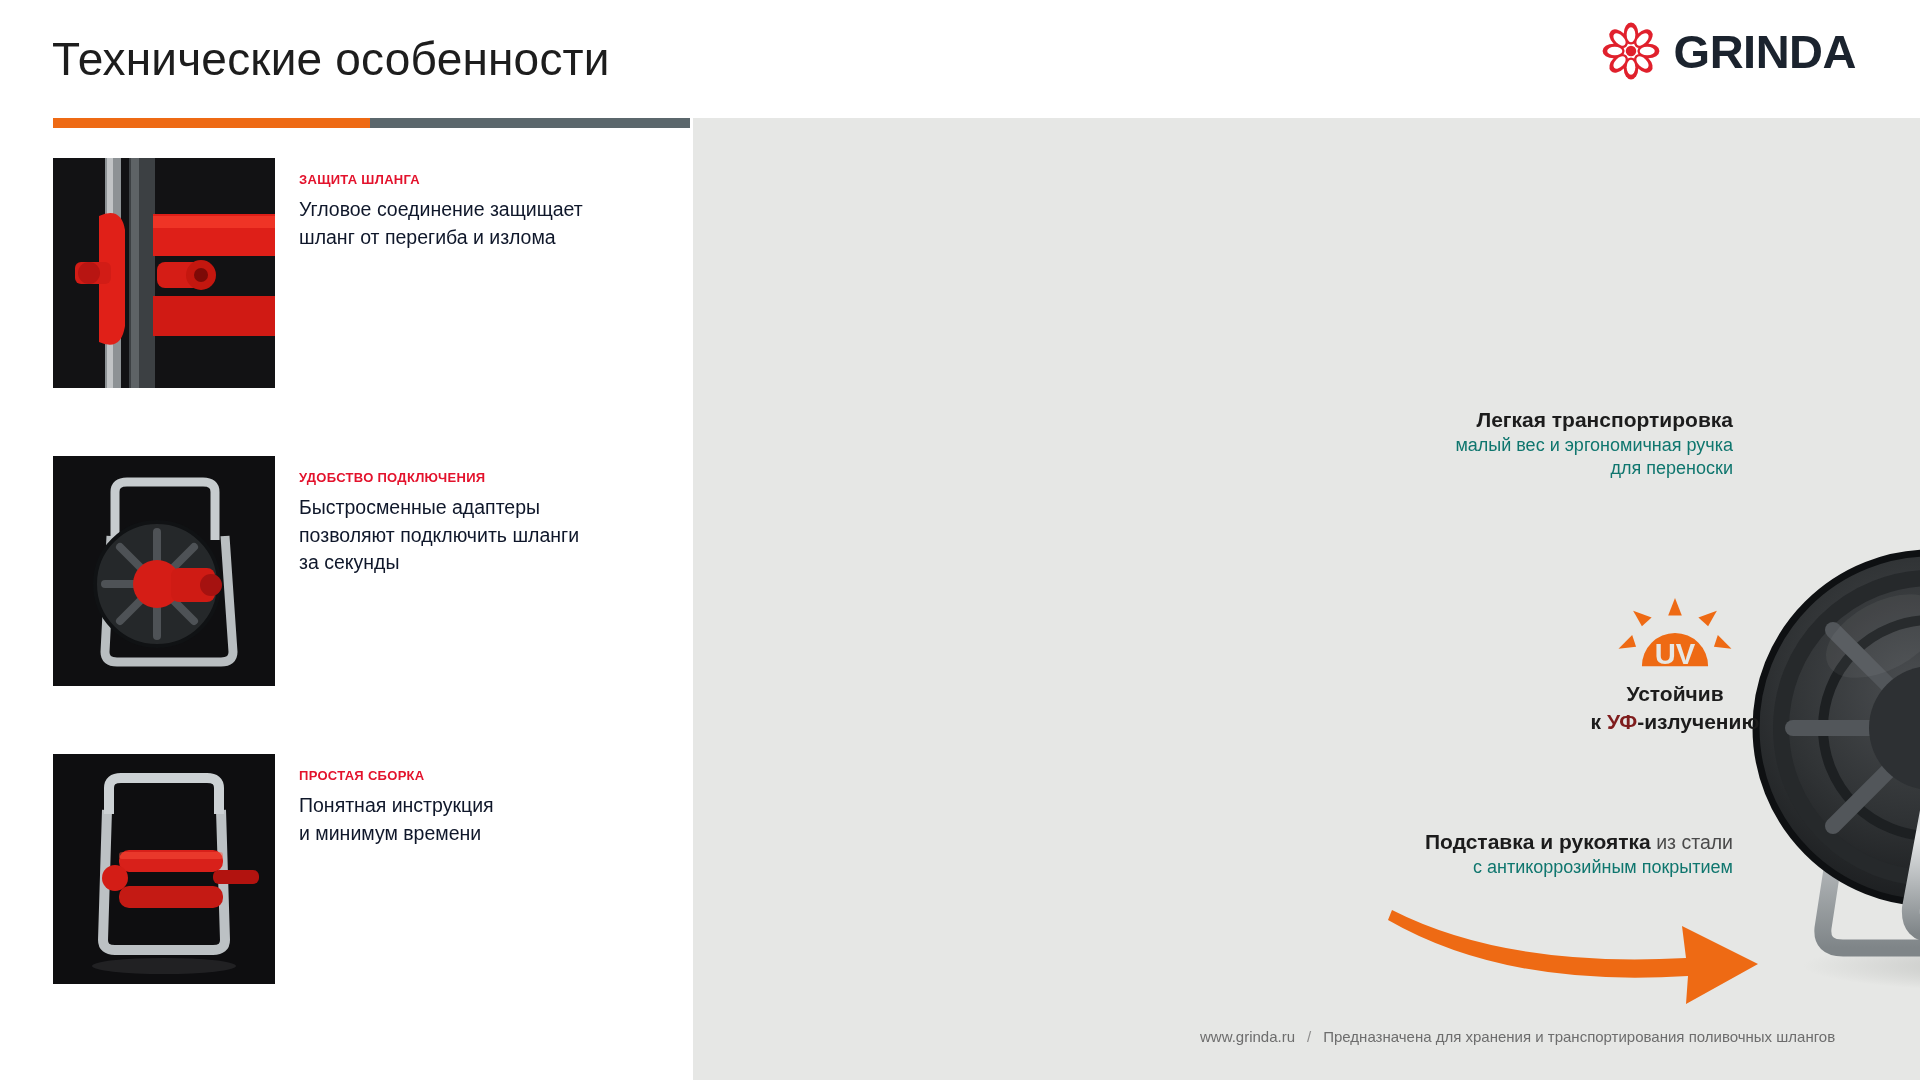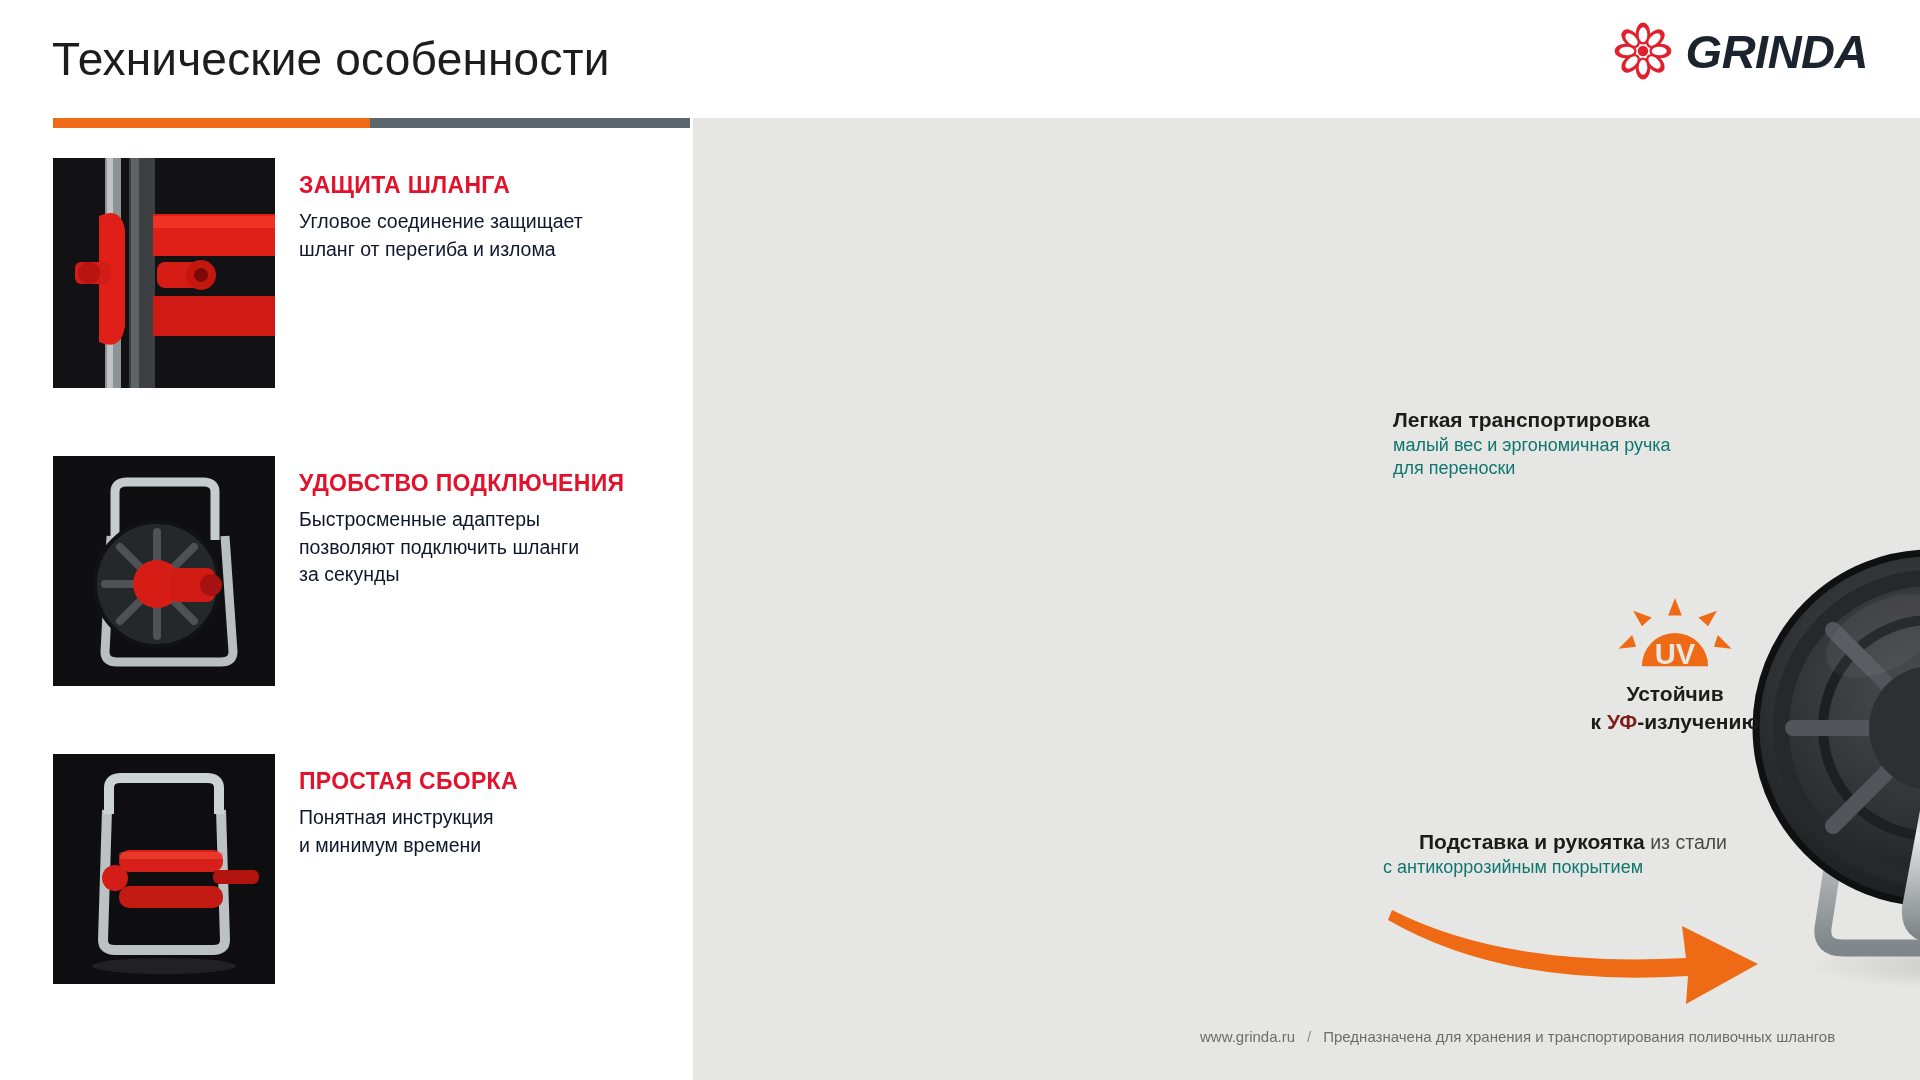--- a/index.html
+++ b/index.html
@@ -11,22 +11,22 @@
   }
   #page { position: relative; width: 1920px; height: 1080px; background: #fff; }
 
   
   .page-title {
     position: absolute; left: 52px; top: 32px;
     font-size: 46px; font-weight: 400; color: #1d1d1d;
     letter-spacing: .2px; white-space: nowrap;
   }
   .brand-logo {
-    position: absolute; right: 52px; top: 22px;
-    display: flex; align-items: center; gap: 14px; font-style: italic;
+    position: absolute; right: 64px; top: 22px;
+    display: flex; align-items: center; gap: 14px;
   }
   .brand-logo .brand-text {
     font-size: 47px; font-weight: 700; color: #1b232e;
     letter-spacing: -0.5px; line-height: 1;
   }
 
   
   .divider { position: absolute; left: 53px; top: 118px; height: 10px; display: flex; }
   .divider .seg-orange { width: 317px; height: 10px; background: #ee6a14; }
   .divider .seg-gray   { width: 320px; height: 10px; background: #5b676c; }
@@ -40,33 +40,33 @@
   
   .features { position: absolute; left: 53px; top: 158px; width: 620px; }
   .feature { position: relative; display: flex; align-items: flex-start; gap: 24px; }
   .feature + .feature { margin-top: 68px; }
   .thumb {
     width: 222px; height: 230px; flex: 0 0 222px;
     background: #111113; overflow: hidden; position: relative;
   }
   .feature-text { padding-top: 14px; }
   .feature-title {
-    font-size: 23px; font-weight: 700; color: #e3122c;
+    font-size: 13px; font-weight: 700; color: #e3122c;
     letter-spacing: .3px; margin-bottom: 9px; white-space: nowrap;
   }
   .feature-desc {
     font-size: 19.5px; font-weight: 400; color: #0f172a;
     line-height: 1.42; max-width: 360px; white-space: pre-line;
   }
 
   
   .callout { position: absolute; line-height: 1.32; }
   .callout .c-head { font-size: 21px; font-weight: 700; color: #1c1c1c; }
   .callout .c-sub  { font-size: 18px; font-weight: 400; color: #0f766e; }
-  .callout.align-right { }
+  .callout.align-right { text-align: right; }
   .callout.align-center{ text-align: center; }
   .orange-word { color: #7f1d1d; font-weight: 700; }
   .inline-head { font-size: 21px; font-weight: 700; color: #1c1c1c; margin-left: 36px; }
   .inline-sub  { font-size: 19.5px; font-weight: 400; color: #4a4a4a; margin-top: 32px; }
 
   .c-transport { left: 700px; top: 288px; width: 340px; }
   .c-uv        { left: 862px; top: 480px; width: 240px; }
   .c-stand     { left: 690px; top: 710px; width: 350px; }
 
   .uv-icon { width: 118px; height: 74px; margin: 0 auto 8px auto; display: block; }

